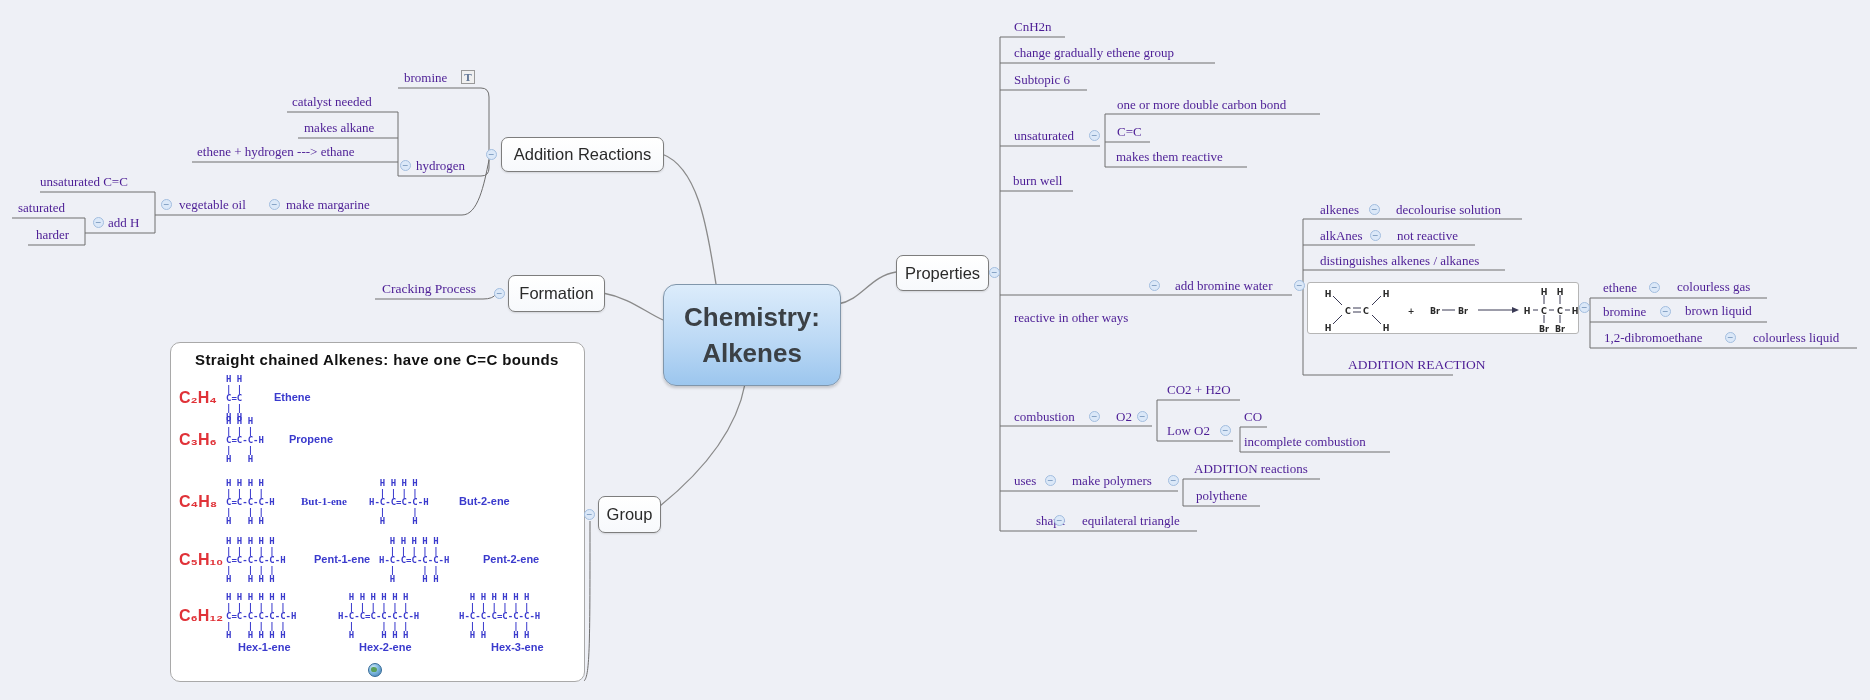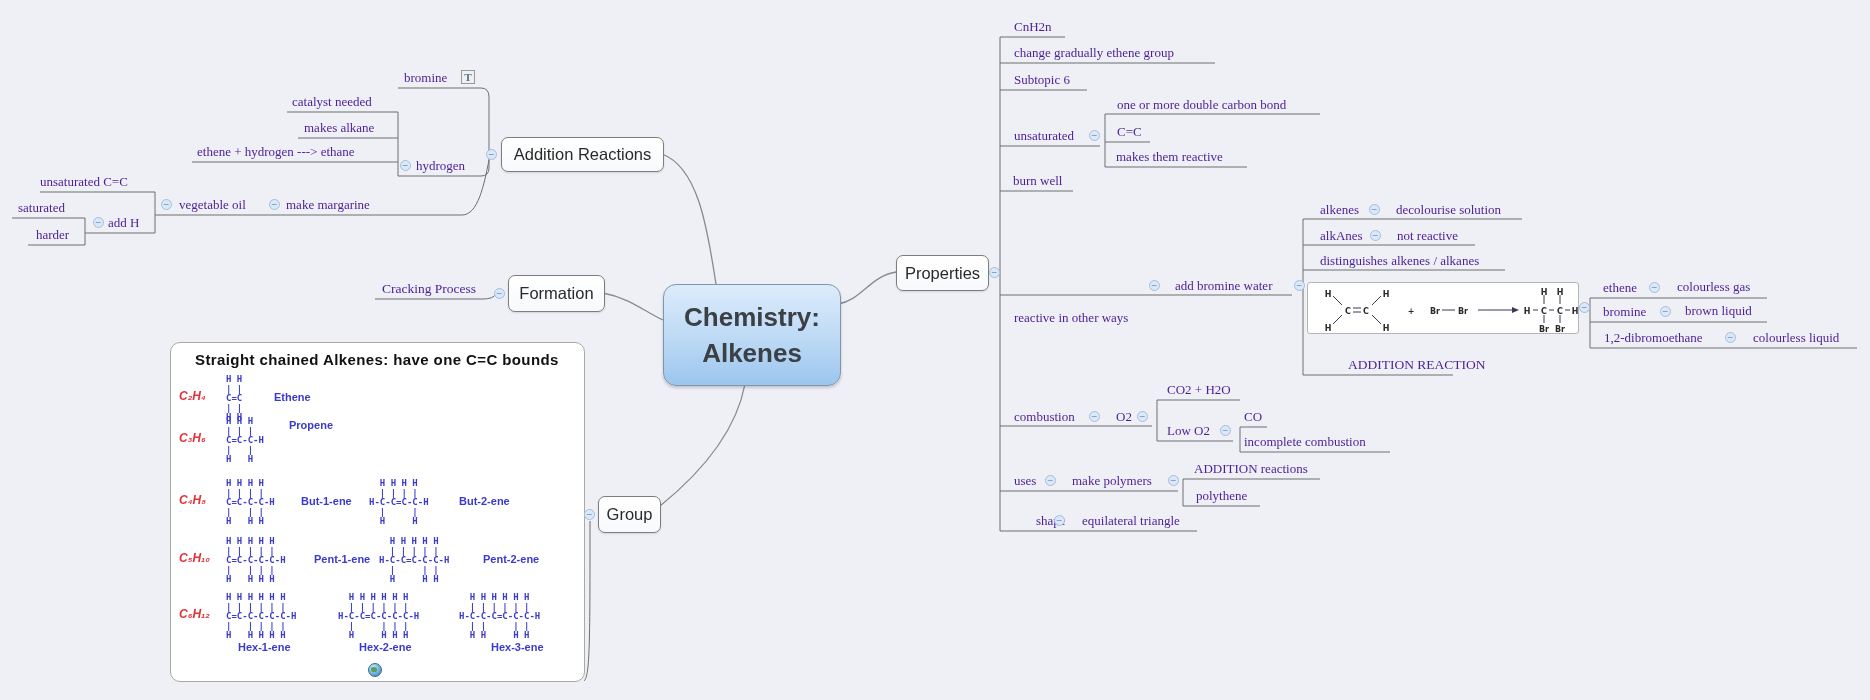--- a/index.html
+++ b/index.html
@@ -20,21 +20,21 @@
   .minus{position:absolute;z-index:6;width:11px;height:11px;border-radius:50%;
         background:#dbe8f8;border:1px solid #a3bedf;color:#6b8cb5;font-size:10px;
         line-height:9px;text-align:center;box-sizing:border-box;cursor:pointer;}
   .badge{position:absolute;z-index:6;width:14px;height:14px;background:#f0f0f0;
         border:1px solid #999;color:#667a99;font-size:10px;font-weight:bold;
         font-family:"DejaVu Serif",serif;text-align:center;line-height:13px;box-sizing:border-box;}
   .imgcard{position:absolute;z-index:3;left:170px;top:342px;width:415px;height:340px;
         background:#ffffff;border:1px solid #a9a9a9;border-radius:10px;box-sizing:border-box;}
   .imgcard .ititle{position:absolute;left:24px;top:8px;font-size:15px;font-weight:bold;
         letter-spacing:.4px;color:#111;}
-  .imgcard .formula{position:absolute;color:#e03238;font-weight:bold;font-style:italic;font-size:12px;}
+  .imgcard .formula{position:absolute;color:#e03238;font-weight:bold;font-size:16px;}
   .imgcard pre{position:absolute;margin:0;font-family:"DejaVu Sans Mono",monospace;
         font-size:9px;line-height:9.5px;color:#3a3acd;font-weight:bold;}
   .imgcard .cname{position:absolute;color:#3a3acd;font-weight:bold;font-size:11px;}
   .globe{position:absolute;left:197px;top:320px;width:14px;height:14px;border-radius:50%;
         background:radial-gradient(circle at 35% 30%,#cfe9f9 0%,#7fb8e0 45%,#3c79ad 100%);
         border:1px solid #356a97;box-sizing:border-box;cursor:pointer;}
   .globe:after{content:"";position:absolute;left:2px;top:3px;width:6px;height:5px;
         background:#5aa05a;border-radius:40% 60% 50% 50%;}
   .rximg{position:absolute;z-index:3;left:1307px;top:282px;width:270px;height:50px;
         background:#ffffff;border:1px solid #b5b5b5;border-radius:3px;}
@@ -250,29 +250,29 @@
 | |
 H H</pre>
     <div class="cname" style="left:103px;top:48px;">Ethene</div>
 
     <div class="formula" style="left:8px;top:88px;">C₃H₆</div>
     <pre style="left:55px;top:74px;">H H H
 | | |
 C=C-C-H
 |   |
 H   H</pre>
-    <div class="cname" style="left:118px;top:76px;">Propene</div>
+    <div class="cname" style="left:118px;top:90px;">Propene</div>
 
     <div class="formula" style="left:8px;top:150px;">C₄H₈</div>
     <pre style="left:55px;top:136px;">H H H H
 | | | |
 C=C-C-C-H
 |   | |
 H   H H</pre>
-    <div class="cname" style="left:130px;top:152px;">But-1-ene</div>
+    <div class="cname" style="left:130px;top:152px;font-family:Liberation Serif, serif;">But-1-ene</div>
     <pre style="left:198px;top:136px;">  H H H H
   | | | |
 H-C-C=C-C-H
   |     |
   H     H</pre>
     <div class="cname" style="left:288px;top:152px;">But-2-ene</div>
 
     <div class="formula" style="left:8px;top:208px;">C₅H₁₀</div>
     <pre style="left:55px;top:194px;">H H H H H
 | | | | |

